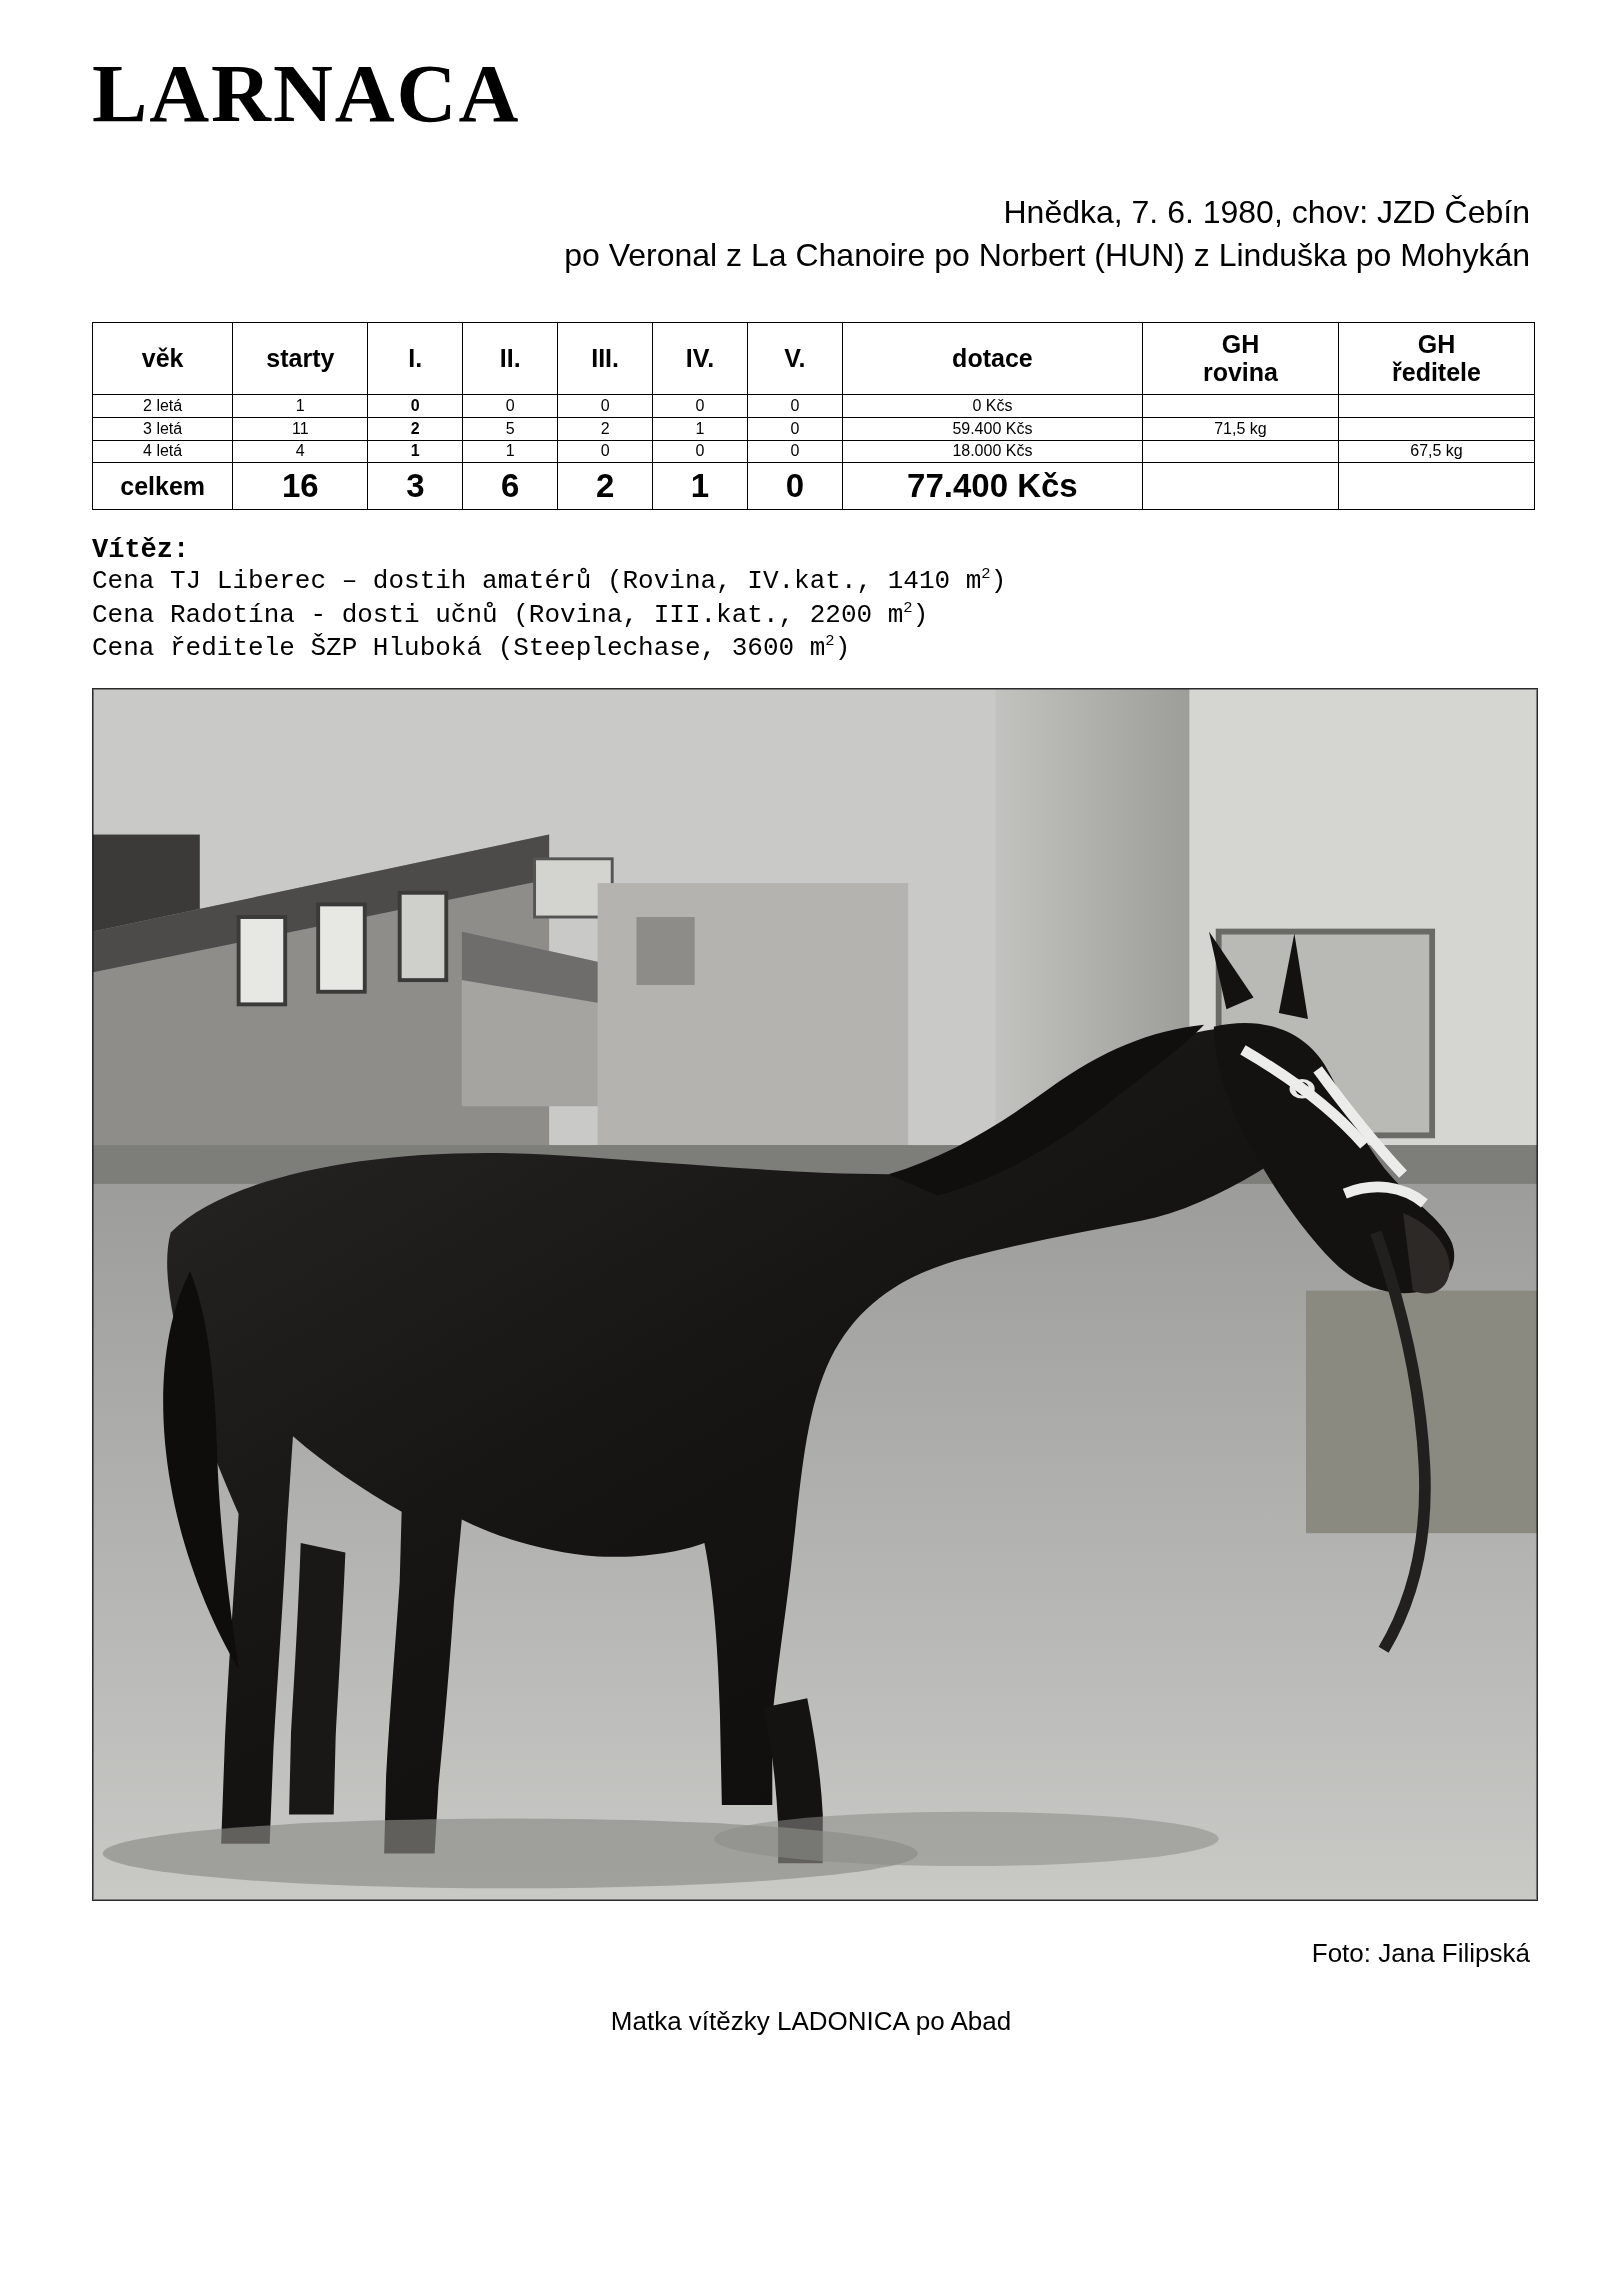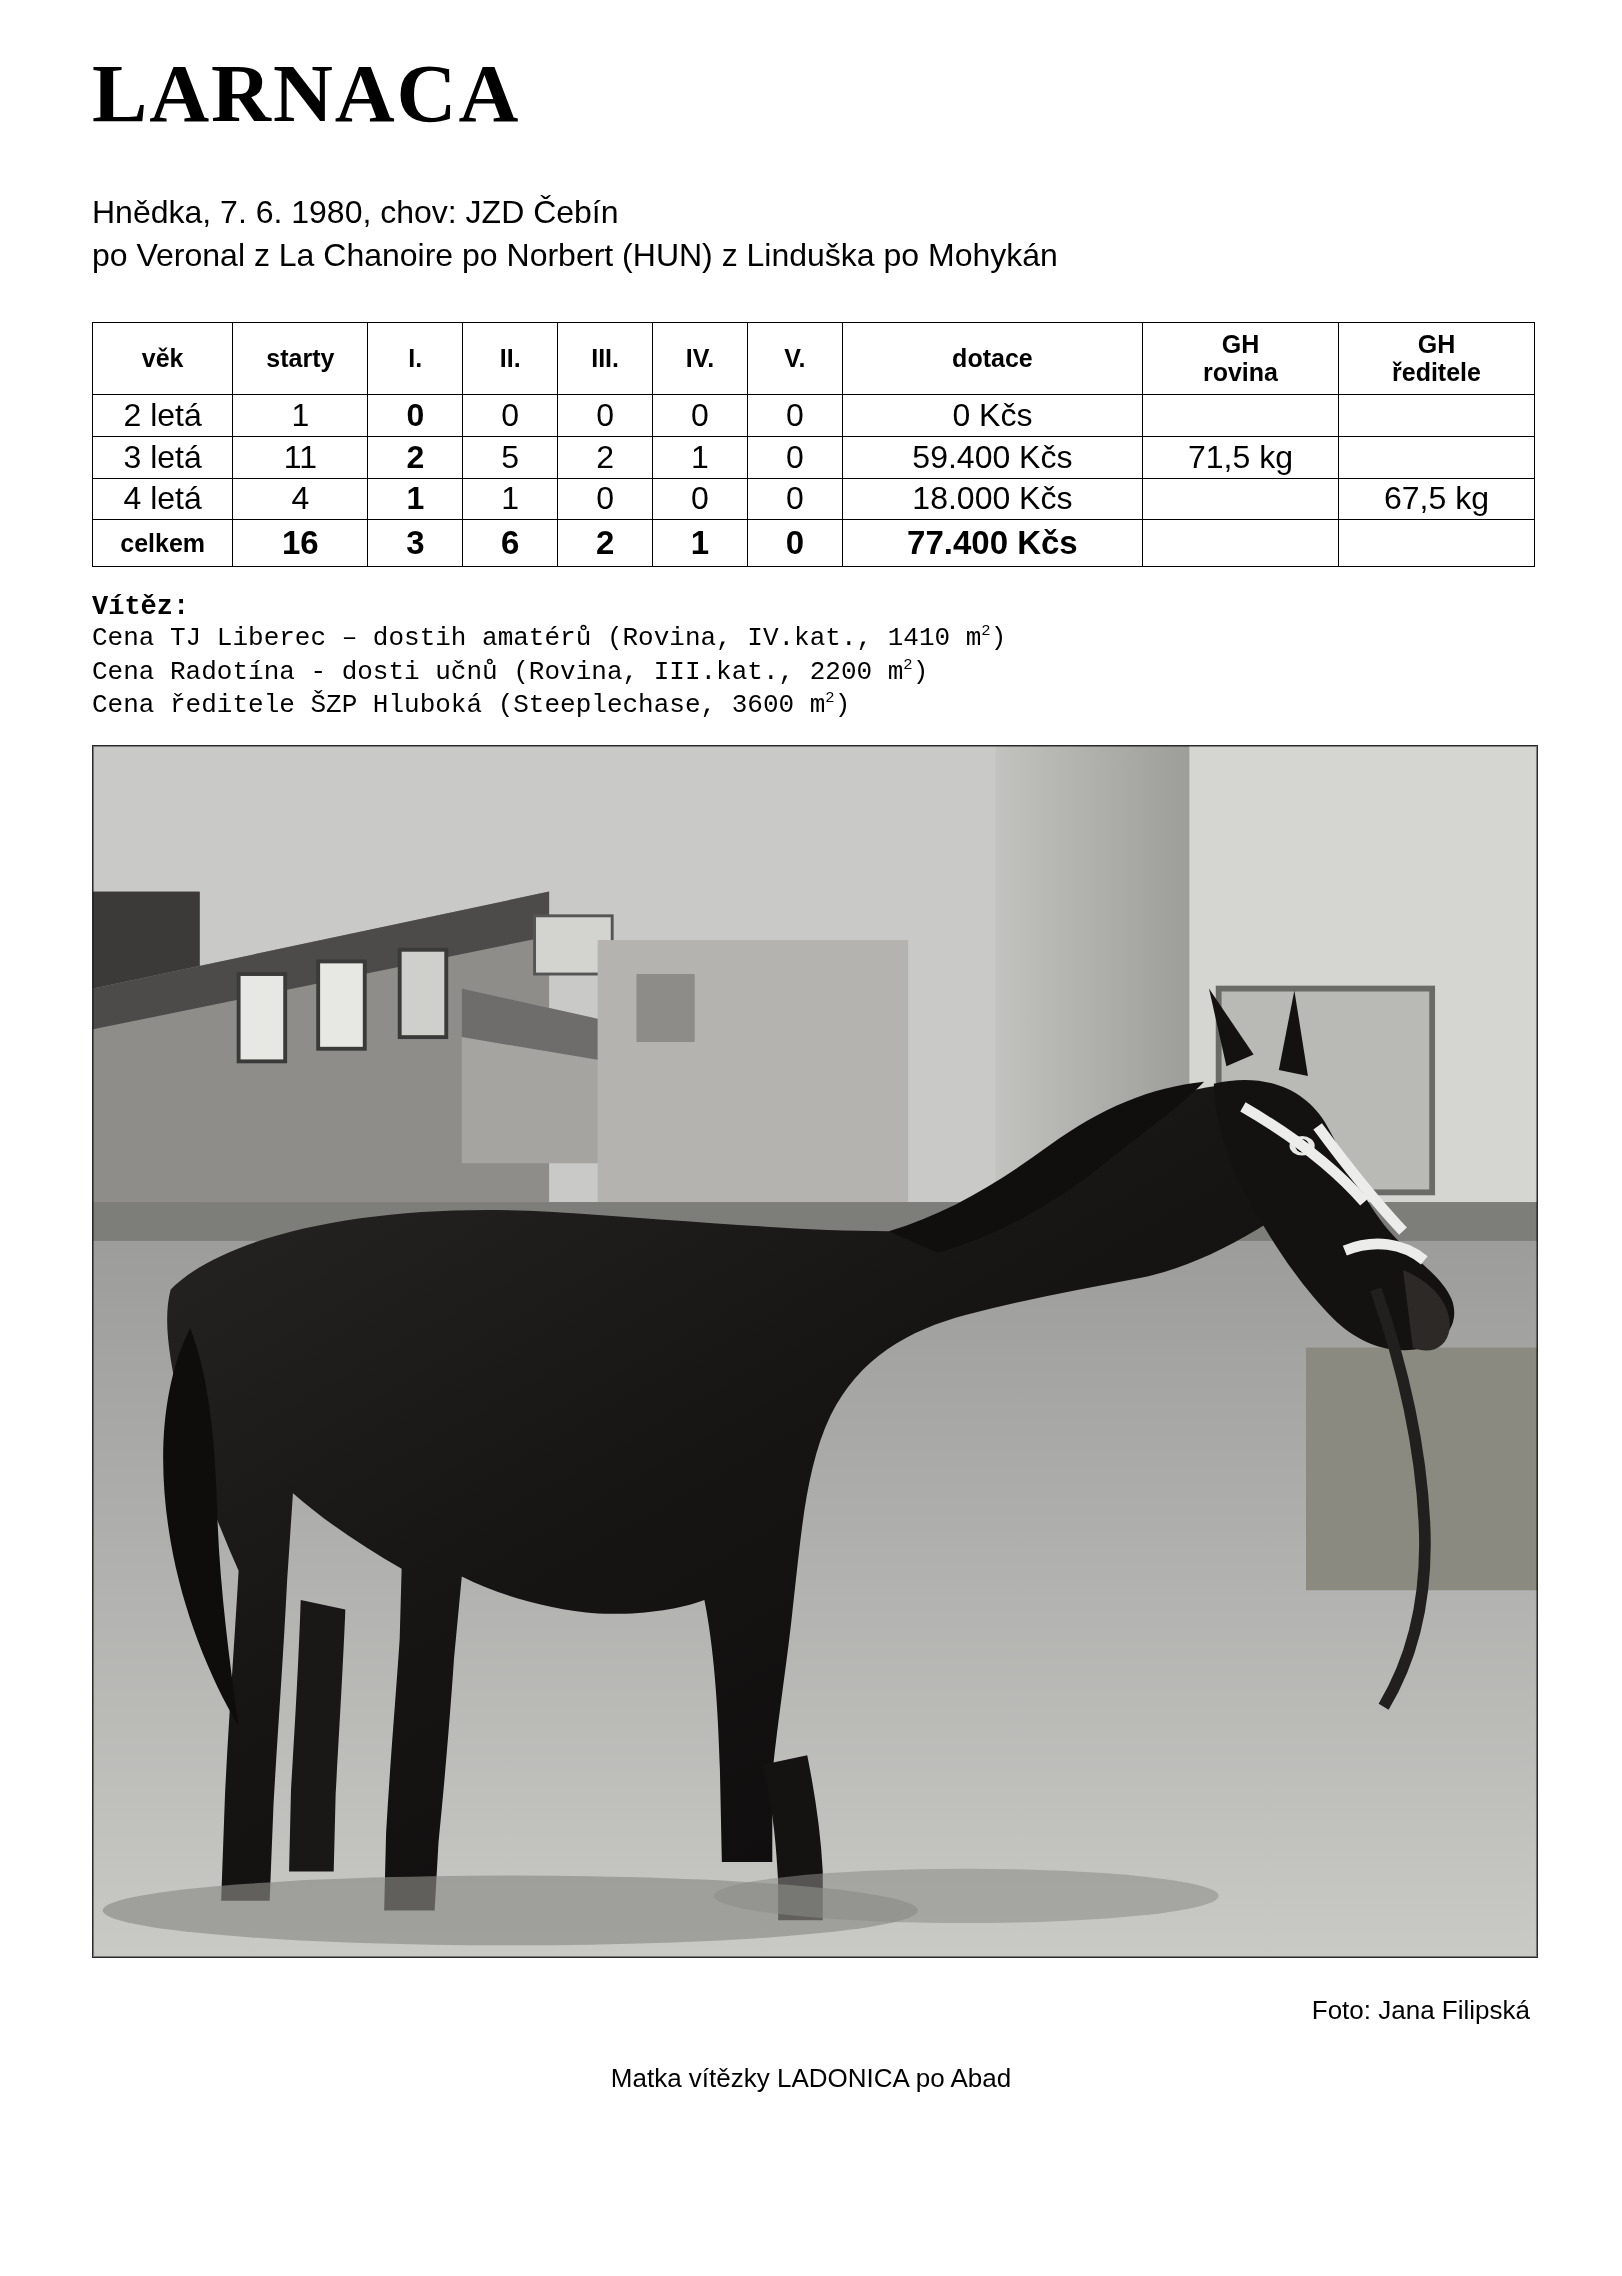--- a/index.html
+++ b/index.html
@@ -24,39 +24,39 @@
   }
   .title {
     font-family: "Liberation Serif", serif;
     font-weight: bold;
     font-size: 83px;
     letter-spacing: 1.9px;
     margin-top: 52px;
     line-height: 1;
   }
   .subtitle {
-    text-align: left;
+    text-align: right;
     font-size: 32px;
     margin-top: 49px;
     line-height: 1.35;
   }
   .subtitle .line2 {
     display: block;
   }
 
   
   table.stats {
     border-collapse: collapse;
     width: 1443px;
     margin: 45px auto 0 auto;
     table-layout: fixed;
   }
   table.stats td, table.stats th {
     border: 1px solid #000;
-    font-size: 32px;
+    font-size: 16px;
     padding: 1.9px 7.8px;
     text-align: center;
     height: 19px;
     box-sizing: border-box;
   }
   table.stats thead th {
     font-weight: bold;
     font-size: 25px;
     vertical-align: middle;
     height: 72px;

